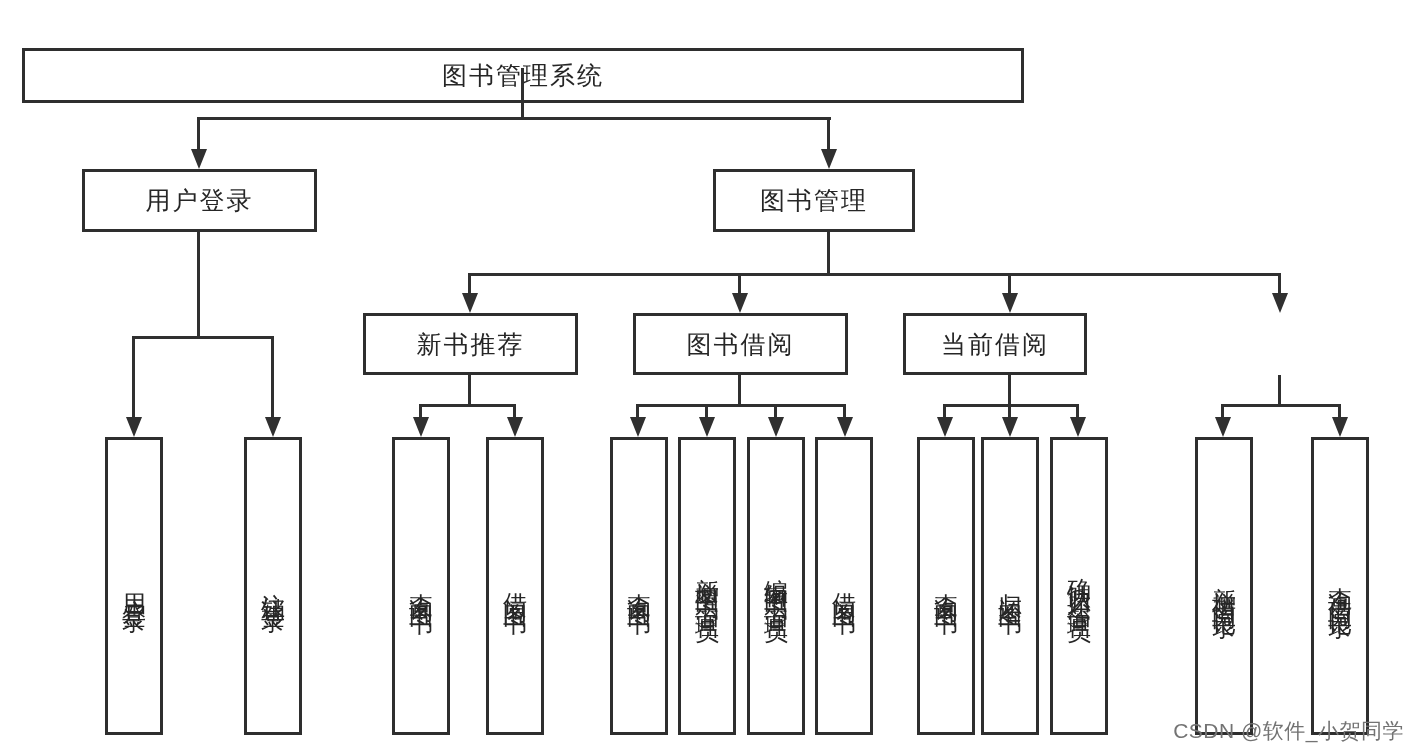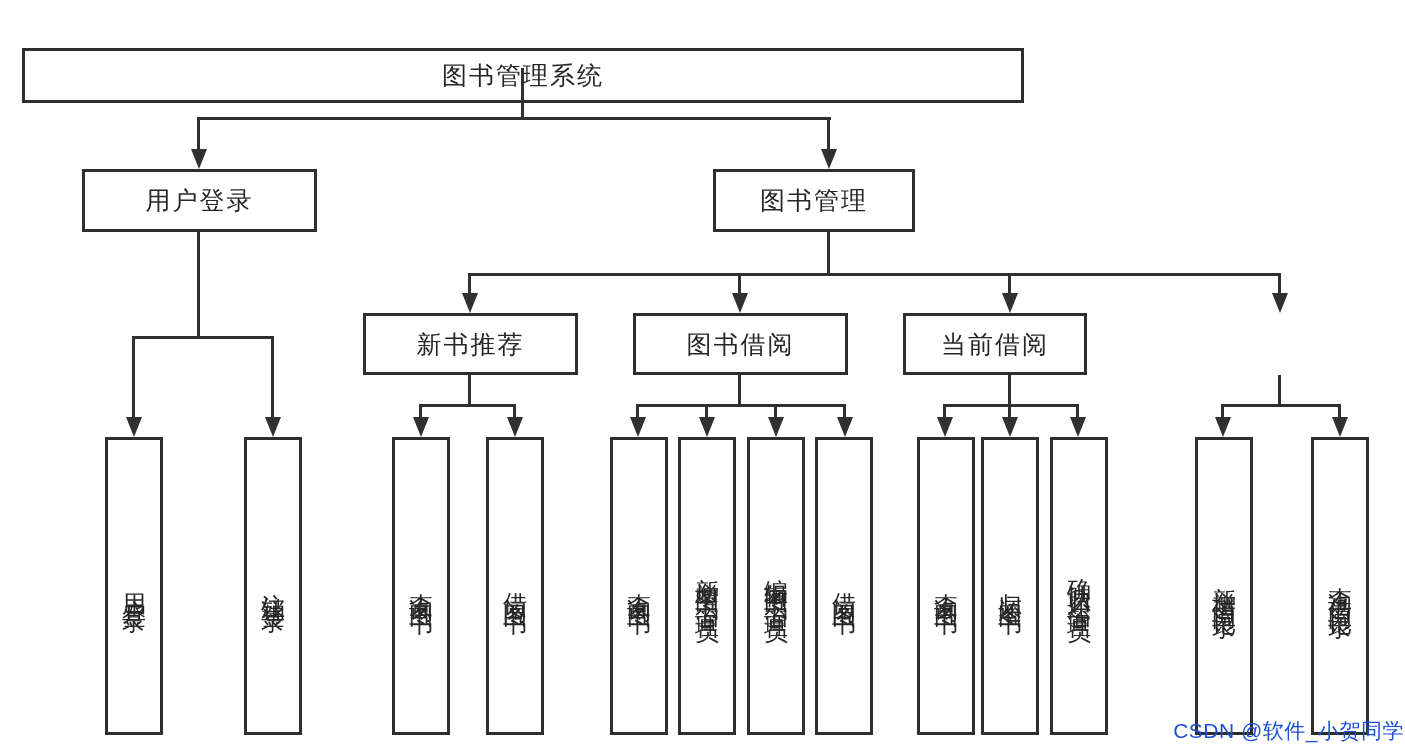--- a/index.html
+++ b/index.html
@@ -52,21 +52,21 @@
     width: 0; height: 0;
     border-left: 8px solid transparent;
     border-right: 8px solid transparent;
     border-top: 20px solid #303030;
   }
   .watermark {
     position: absolute;
     right: 1px;
     bottom: 2px;
     font-size: 21px;
-    color: #1d4ed8;
+    color: #737373;
     letter-spacing: 0.5px;
     white-space: nowrap;
   }
 </style>
 </head>
 <body>
 
 <div id="canvas">
 
   <div class="hbox" style="left:22px; top:13px; width:1002px; height:55px;margin-top:35px;">

